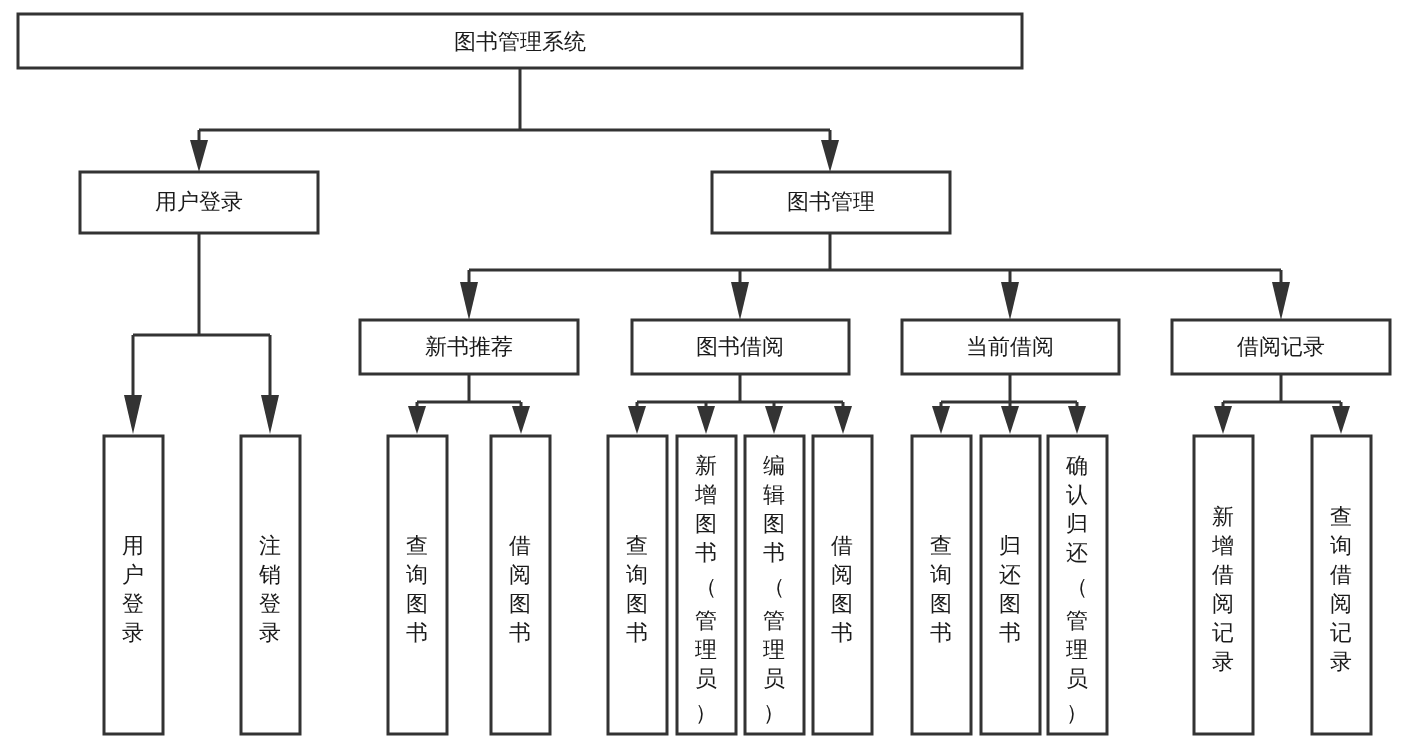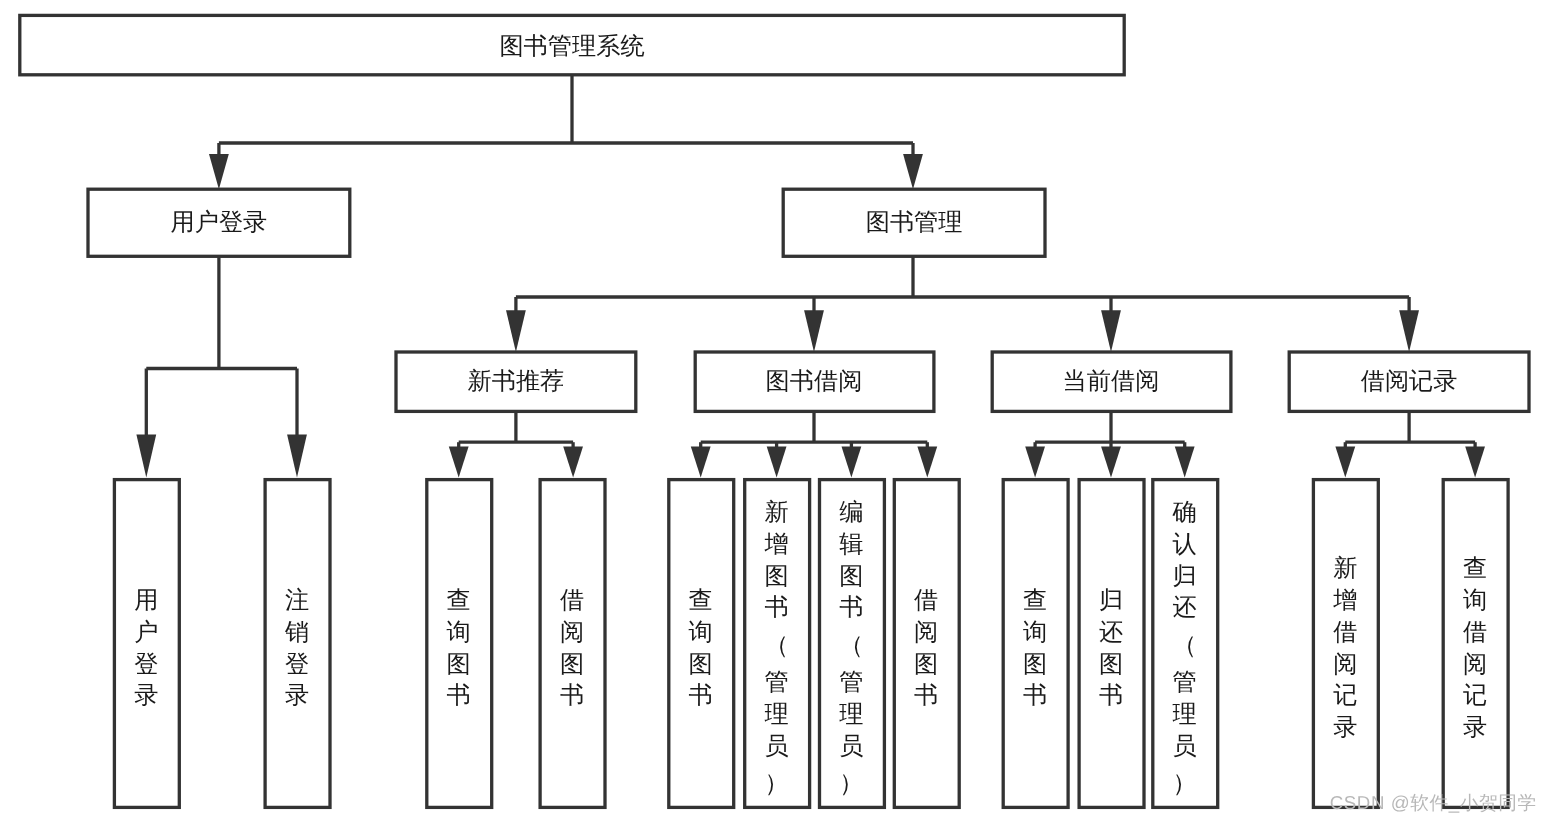--- a/index.html
+++ b/index.html
@@ -233,14 +233,13 @@
       <rect class="node-box" x="1194" y="436" width="59" height="298"></rect>
       <text class="node-label-v" x="1223" y="523.5"><tspan x="1223" dy="0">新</tspan><tspan x="1223" dy="29">增</tspan><tspan x="1223" dy="29">借</tspan><tspan x="1223" dy="29">阅</tspan><tspan x="1223" dy="29">记</tspan><tspan x="1223" dy="29">录</tspan></text>
     </g>
 
     <g>
       <rect class="node-box" x="1312" y="436" width="59" height="298"></rect>
       <text class="node-label-v" x="1341" y="523.5"><tspan x="1341" dy="0">查</tspan><tspan x="1341" dy="29">询</tspan><tspan x="1341" dy="29">借</tspan><tspan x="1341" dy="29">阅</tspan><tspan x="1341" dy="29">记</tspan><tspan x="1341" dy="29">录</tspan></text>
     </g>
   </svg>
 
-  <div class="watermark">CSDN @软件_小贺同学</div>
 </div>
 
 </body></html>

